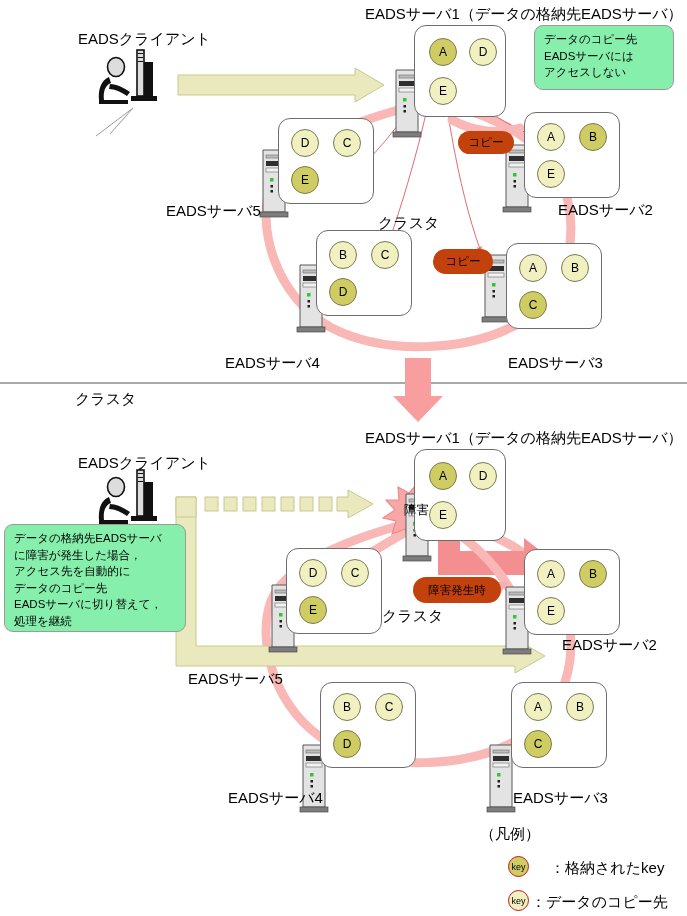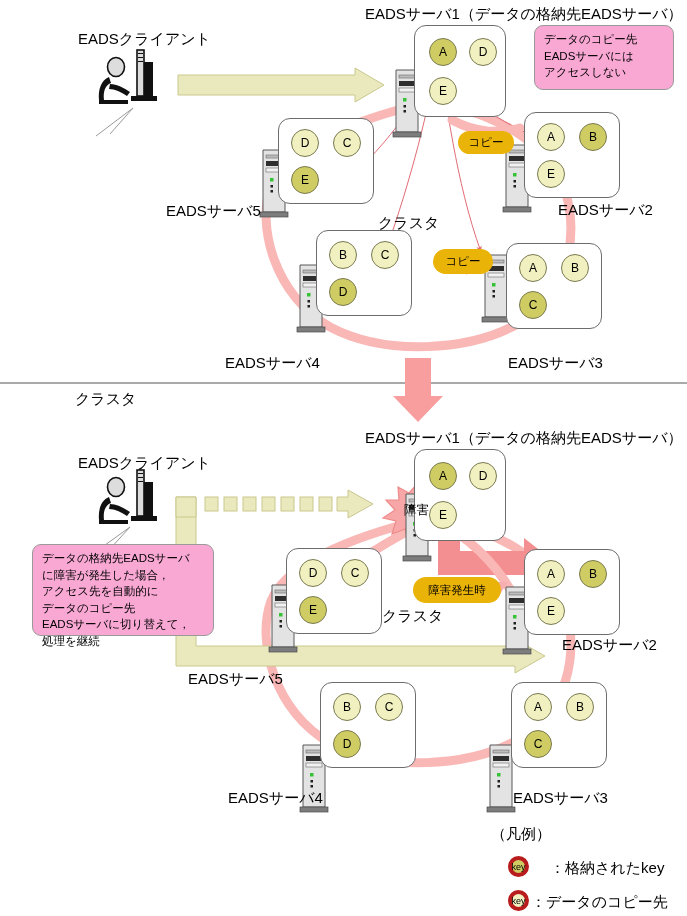--- a/index.html
+++ b/index.html
@@ -27,21 +27,21 @@
     line-height: 15px;
     white-space: nowrap;
     color: #000;
   }
 
   
   .bubble {
     position: absolute;
     border: 1px solid #9a9a9a;
     border-radius: 9px;
-    background: #f9a8d4;
+    background: #86efac;
     font-size: 11.5px;
     line-height: 16.5px;
     padding: 5px 8px 5px 9px;
     box-sizing: border-box;
     white-space: pre-line;
     color: #000;
   }
 
   
   .srvbox {
@@ -62,34 +62,34 @@
     display: flex;
     align-items: center;
     justify-content: center;
   }
   .key-stored { background: #cfcc63; }
   .key-copied { background: #f1f0c0; }
 
   
   .pill {
     position: absolute;
-    background: #eab308;
+    background: #c2410c;
     border-radius: 14px;
     font-size: 11.5px;
     color: #000;
     display: flex;
     align-items: center;
     justify-content: center;
     box-sizing: border-box;
   }
   .legend-key {
     position: absolute;
     width: 21px; height: 21px;
     border-radius: 50%;
-    border: 4px solid #b91c1c;
+    border: 1px solid #b91c1c;
     font-size: 9px;
     display: flex; align-items: center; justify-content: center;
     box-sizing: border-box;
   }
   svg { overflow: visible; }
 </style>
 </head>
 <body>
 
 <div id="page">
@@ -350,28 +350,28 @@
     <div class="keycircle key-stored" style="left:12px;top:47px;width:28px;height:28px;">E</div>
   </div>
   <div class="lbl" style="left:188px;top:671px;">EADSサーバ5</div>
 
   <div class="lbl" style="left:382px;top:608px;">クラスタ</div>
 
   <div class="lbl" style="left:404px;top:503px;font-size:12.5px;">障害</div>
 
   <div class="pill" style="left:413px;top:577px;width:88px;height:26px;">障害発生時</div>
 
-  <div class="bubble" style="left:4px;top:544px;width:182px;height:92px;margin-left:28px;">データの格納先EADSサーバ
+  <div class="bubble" style="left:4px;top:524px;width:182px;height:108px;">データの格納先EADSサーバ
 に障害が発生した場合，
 アクセス先を自動的に
 データのコピー先
 EADSサーバに切り替えて，
 処理を継続</div>
 
-  <div class="lbl" style="left:480px;top:826px;margin-left:11px;">（凡例）</div>
+  <div class="lbl" style="left:480px;top:826px;">（凡例）</div>
 
   <div class="legend-key key-stored" style="left:508px;top:856px;">key</div>
   <div class="lbl" style="left:550px;top:860px;">：格納されたkey</div>
 
   <div class="legend-key key-copied" style="left:508px;top:890px;">key</div>
   <div class="lbl" style="left:531px;top:894px;">：データのコピー先</div>
 
 </div>
 
 </body></html>

